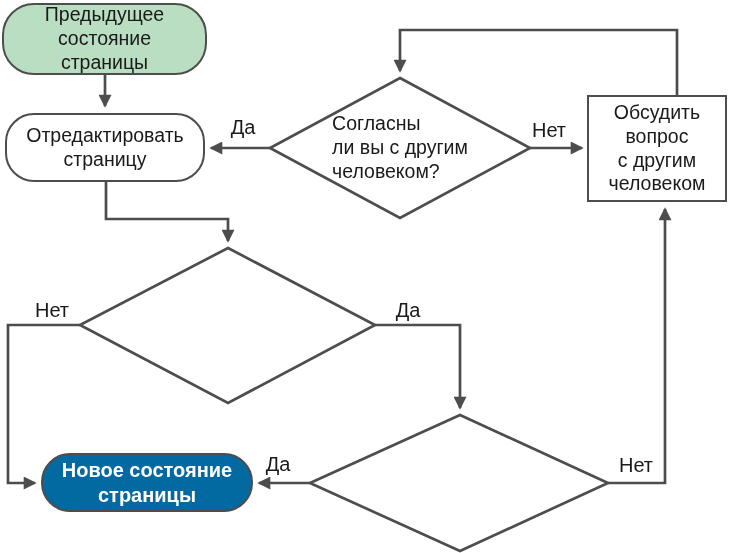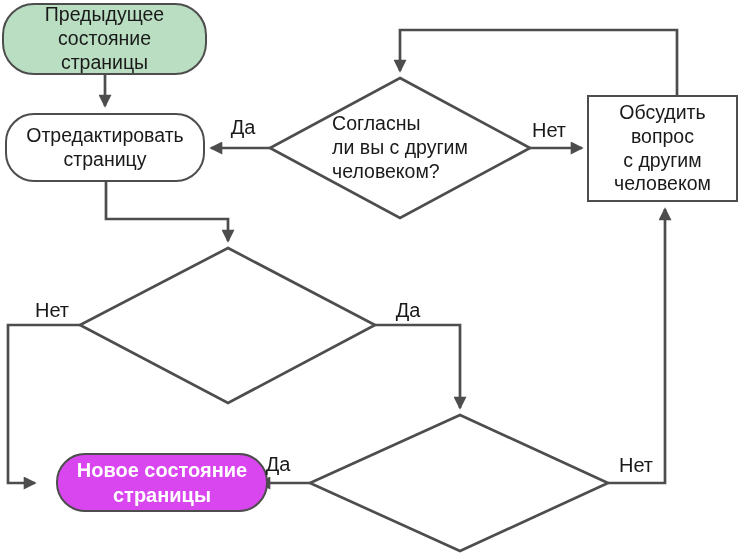--- a/index.html
+++ b/index.html
@@ -28,26 +28,26 @@
   }
   .terminal-start {
     left: 2px; top: 3px; width: 205px; height: 72px;
     border-radius: 32px;
     background: #b9dec2;
   }
   .process-edit {
     left: 5px; top: 113px; width: 200px; height: 69px; border-radius: 29px;
   }
   .process-discuss {
-    left: 587px; top: 95px; width: 151px; height: 107px;
+    left: 587px; top: 95px; width: 140px; height: 107px;
   }
   .terminal-end {
-    left: 56px; top: 453px; width: 212px; height: 59px;
+    left: 41px; top: 453px; width: 212px; height: 59px;
     border-radius: 29px;
-    background: #d946ef;
+    background: #0369a1;
     color: #ffffff;
     font-weight: bold;
     font-size: 20px;
   }
   .dtext {
     position: absolute;
     display: flex;
     align-items: center;
     justify-content: center;
     text-align: left;

